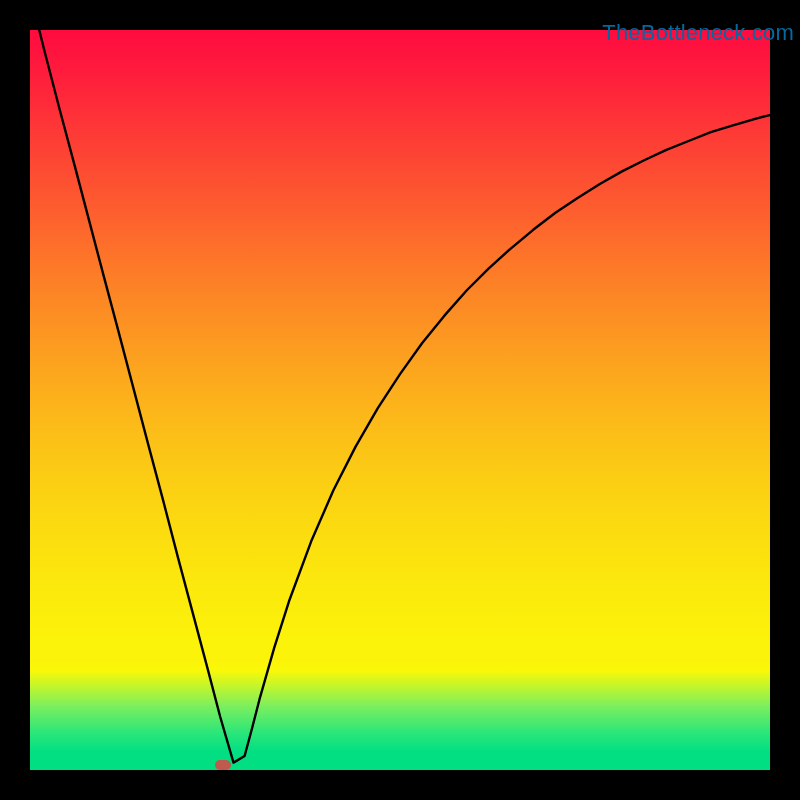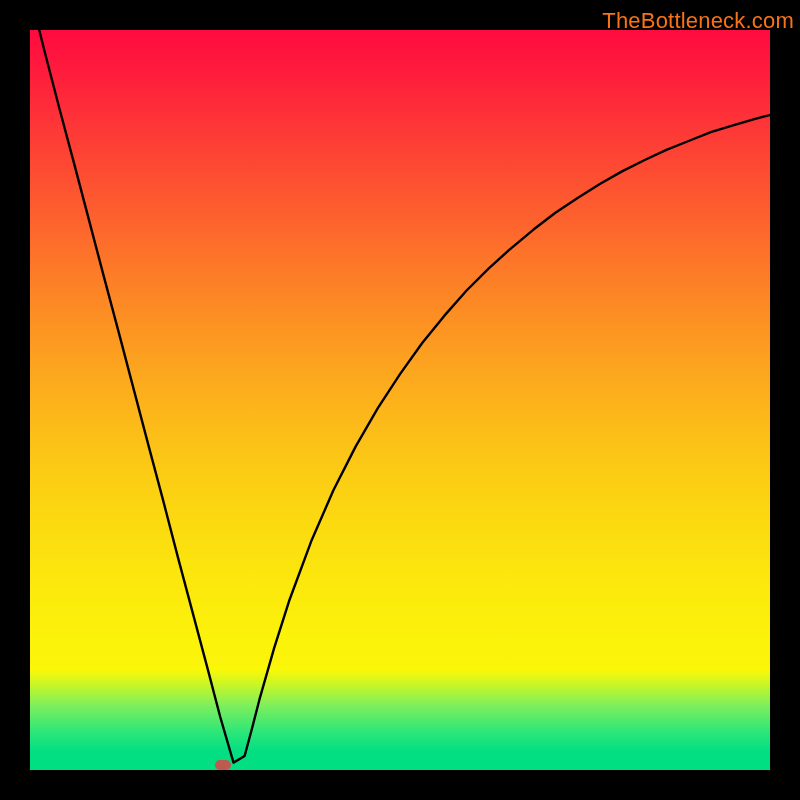--- a/index.html
+++ b/index.html
@@ -61,23 +61,23 @@
   .marker {
     position: absolute;
     width: 16px;
     height: 10px;
     background: #bf5b4e;
     border-radius: 5px;
     transform: translate(-50%, -50%);
   }
   .watermark {
     position: absolute;
-    top: 8px;
+    top: 20px;
     right: 6px;
-    color: #f97316;
+    color: #0369a1;
     font-size: 22px;
     font-weight: 500;
     letter-spacing: 0.2px;
     z-index: 5;
   }
 </style>
 </head>
 <body>
 
 <div class="frame">

